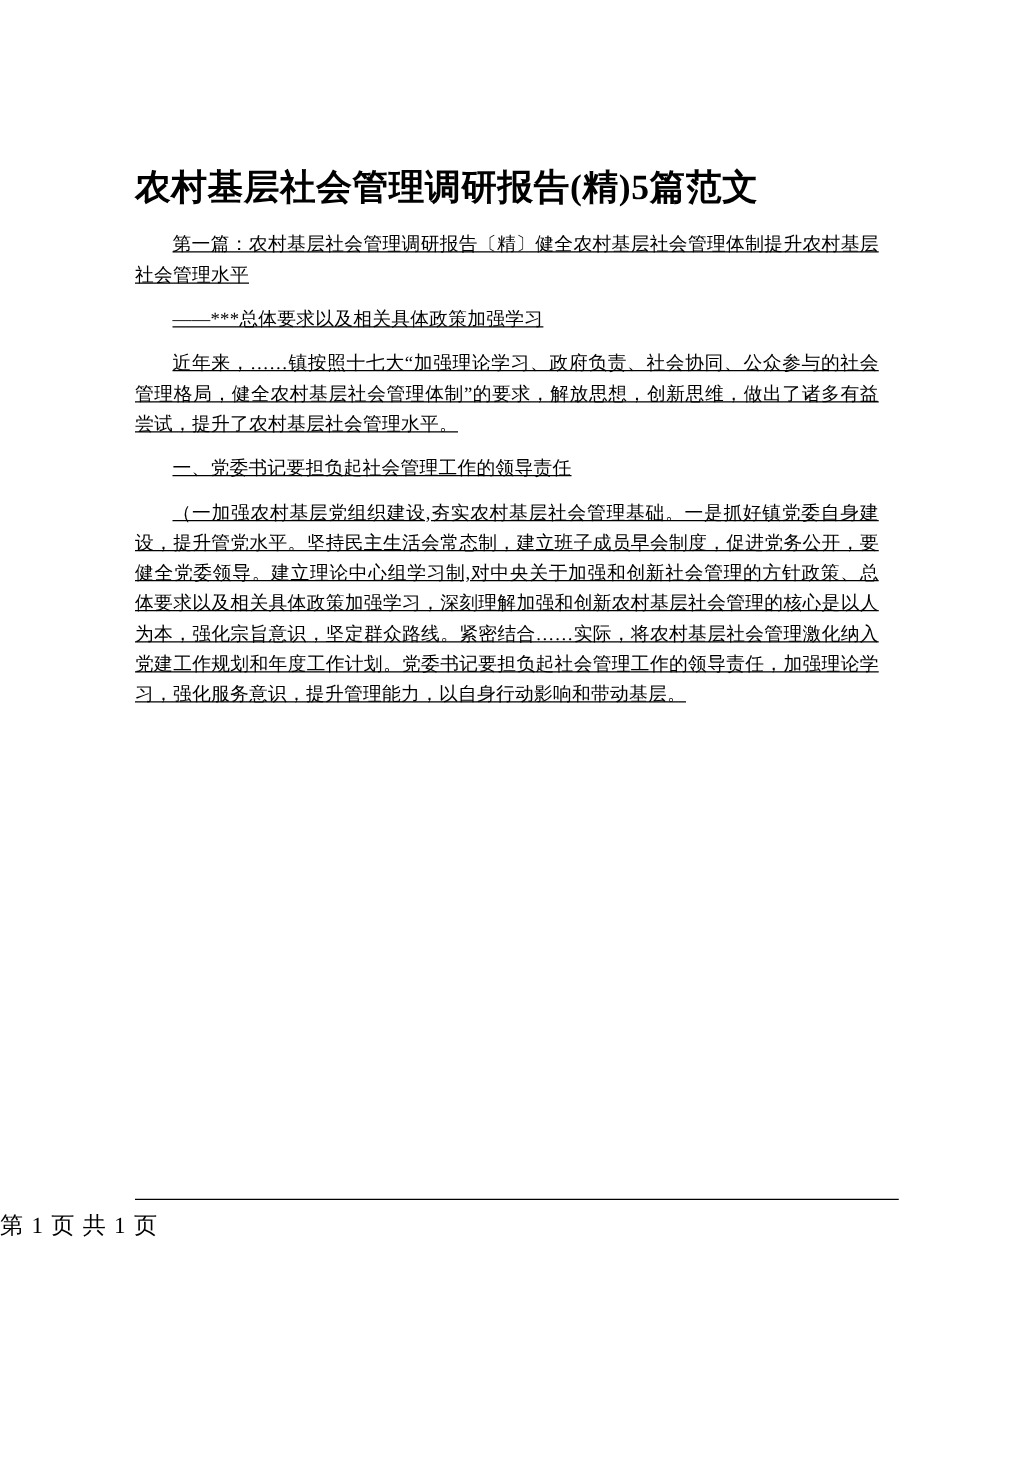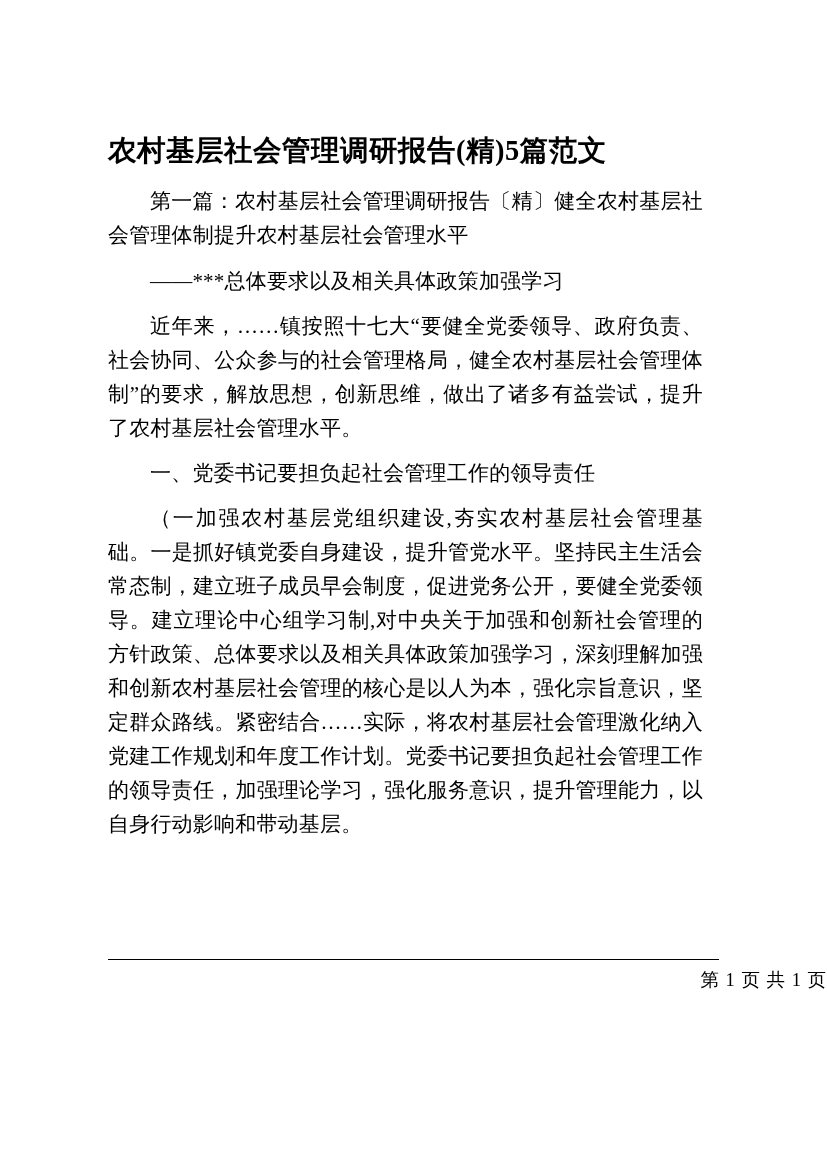--- a/index.html
+++ b/index.html
@@ -34,37 +34,38 @@
     font-family: "Liberation Serif", "DejaVu Serif", serif;
     font-weight: bold;
     font-size: 28.5px;
     line-height: 1.35;
     text-align: left;
     letter-spacing: 0.5px;
     margin: 0 0 14px 0;
     white-space: nowrap;
   }
   p.para {
-    font-size: 21px;
+    font-size: 15px;
     line-height: 1.62;
     margin: 0 17px 1px 0;
     text-align: justify;
     text-justify: inter-ideograph;
     text-indent: 2em;
     letter-spacing: 0.2px;
+    text-decoration: underline;
   }
   p.para.gap {
     margin-top: 11px;
   }
   .footer {
     position: absolute;
     left: 0;
     right: 0;
     bottom: 54px;
-    text-align: right;
+    text-align: left;
     font-size: 18.5px;
     letter-spacing: 1px;
   }
   .footer-rule {
     position: absolute;
     left: 108px;
     right: 108px;
     bottom: 86px;
     border-top: 1.6px solid #000000;
     height: 0;
@@ -75,21 +76,21 @@
 
 <div class="page">
   <div class="content">
 
     <h1 class="doc-title">农村基层社会管理调研报告(精)5篇范文</h1>
 
     <p class="para">第一篇：农村基层社会管理调研报告〔精〕健全农村基层社会管理体制提升农村基层社会管理水平</p>
 
     <p class="para gap">——***总体要求以及相关具体政策加强学习</p>
 
-    <p class="para gap">近年来，……镇按照十七大“要健全党委领导、政府负责、社会协同、公众参与的社会管理格局，健全农村基层社会管理体制”的要求，解放思想，创新思维，做出了诸多有益尝试，提升了农村基层社会管理水平。</p>
+    <p class="para gap">近年来，……镇按照十七大“加强理论学习、政府负责、社会协同、公众参与的社会管理格局，健全农村基层社会管理体制”的要求，解放思想，创新思维，做出了诸多有益尝试，提升了农村基层社会管理水平。</p>
 
     <p class="para gap">一、党委书记要担负起社会管理工作的领导责任</p>
 
     <p class="para gap">（一加强农村基层党组织建设,夯实农村基层社会管理基础。一是抓好镇党委自身建设，提升管党水平。坚持民主生活会常态制，建立班子成员早会制度，促进党务公开，要健全党委领导。建立理论中心组学习制,对中央关于加强和创新社会管理的方针政策、总体要求以及相关具体政策加强学习，深刻理解加强和创新农村基层社会管理的核心是以人为本，强化宗旨意识，坚定群众路线。紧密结合……实际，将农村基层社会管理激化纳入党建工作规划和年度工作计划。党委书记要担负起社会管理工作的领导责任，加强理论学习，强化服务意识，提升管理能力，以自身行动影响和带动基层。</p>
 
 
   </div>
 
   <div class="footer-rule"></div>
   <div class="footer">第 1 页  共 1 页</div>

